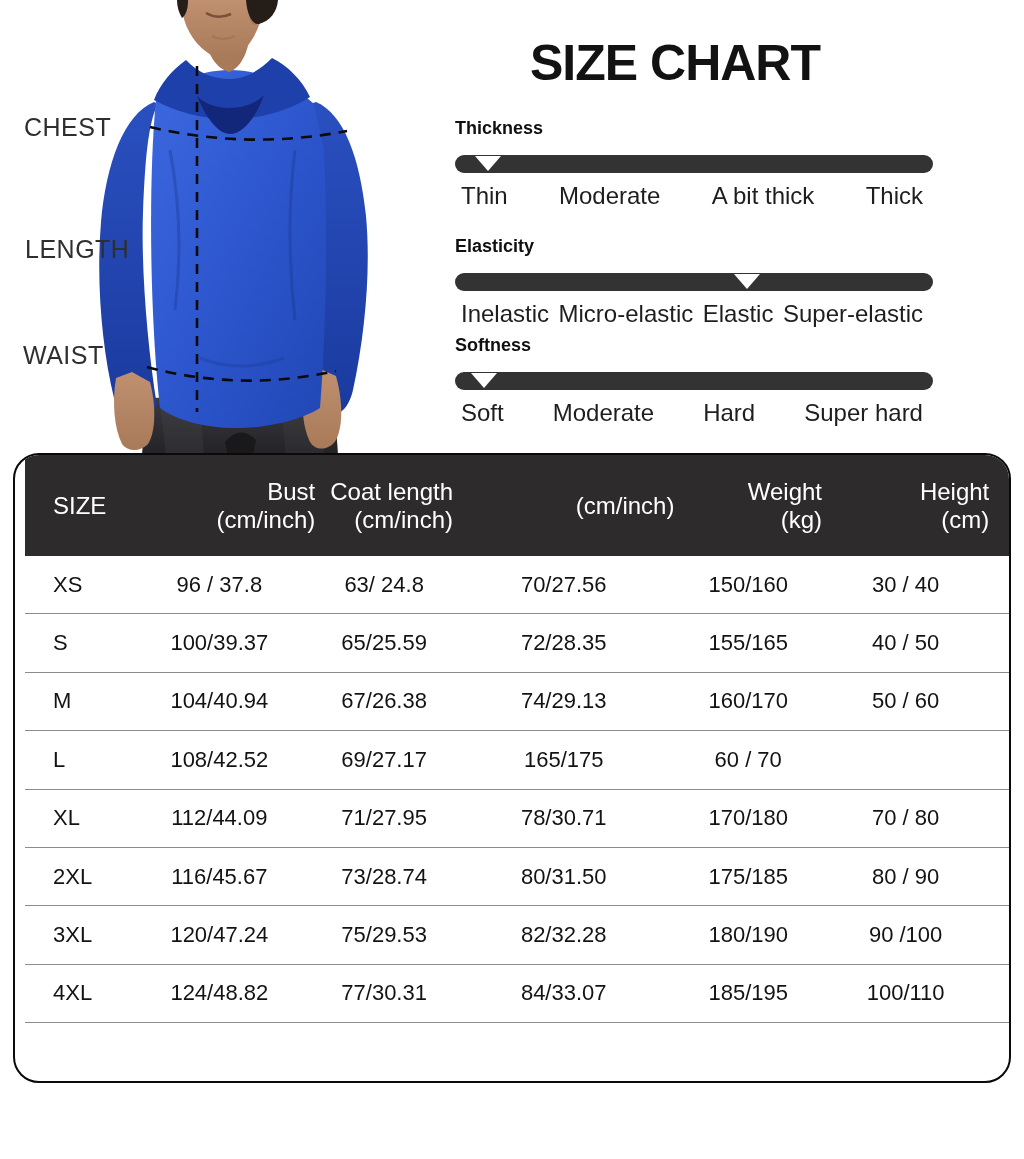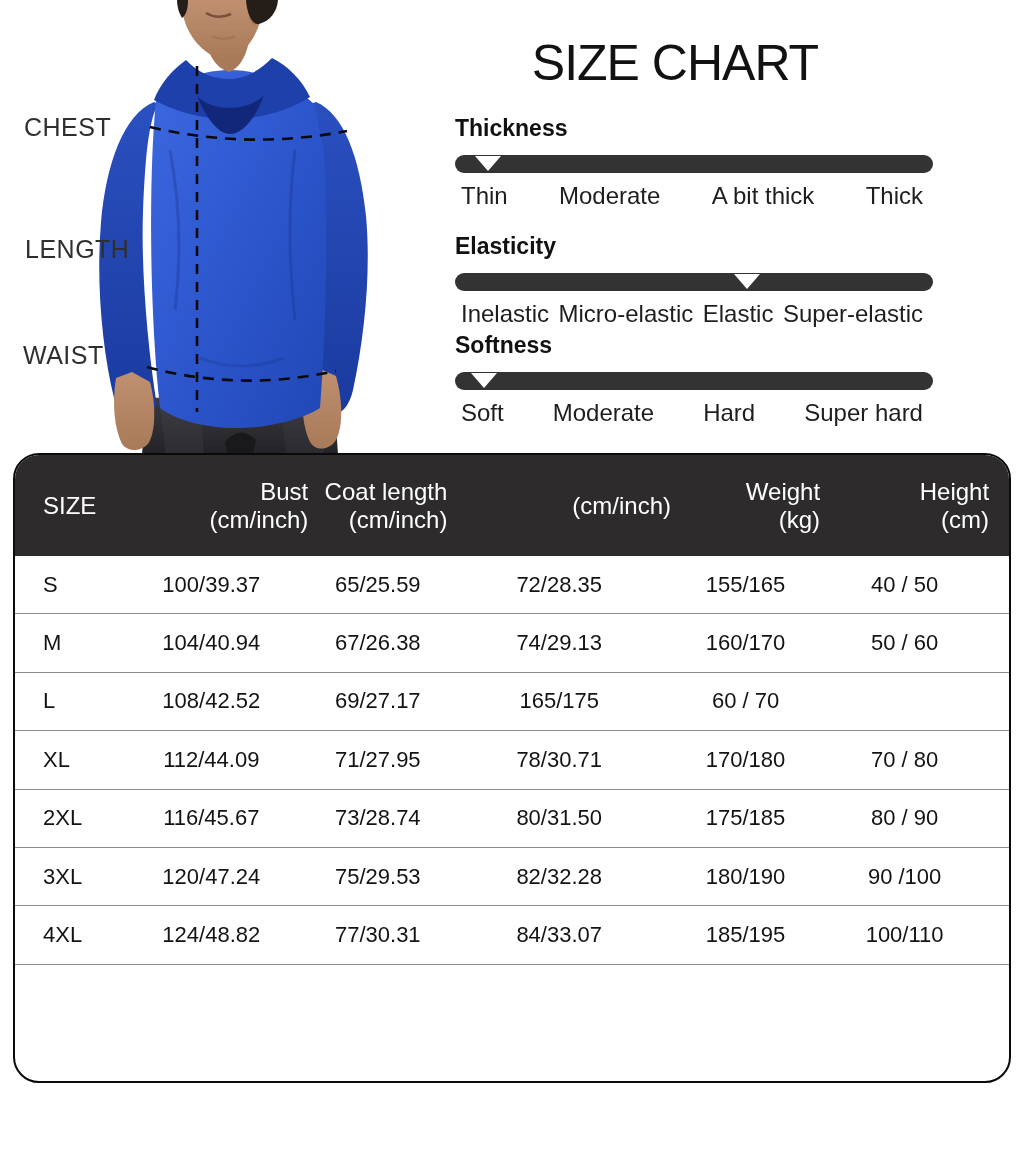--- a/index.html
+++ b/index.html
@@ -18,30 +18,30 @@
     white-space:nowrap;
   }
   .measure-chest{left:24px;top:113px;}
   .measure-length{left:25px;top:235px;}
   .measure-waist{left:23px;top:341px;}
 
   
   .title{
     position:absolute;left:436px;top:34px;width:478px;
     margin:0;text-align:center;
-    font-size:50px;font-weight:400;letter-spacing:-1px;
+    font-size:50px;font-weight:700;letter-spacing:-1px;
     color:#121212;
   }
 
   
   .attr{position:absolute;left:455px;width:478px;}
   .attr-thickness{top:114px;}
   .attr-elasticity{top:232px;}
   .attr-softness{top:331px;}
-  .attr-name{font-size:23px;line-height:28px;font-weight:700;color:#101010;}
+  .attr-name{font-size:18px;line-height:28px;font-weight:700;color:#101010;}
   .attr-bar{
     position:relative;margin-top:13px;height:18px;
     background:#333333;border-radius:9px;
   }
   .attr-marker{
     position:absolute;top:1px;width:0;height:0;
     border-left:13px solid transparent;
     border-right:13px solid transparent;
     border-top:15px solid #ffffff;
     transform:translateX(-50%);
@@ -51,21 +51,21 @@
     margin-top:9px;padding:0 10px 0 6px;
     font-size:24px;color:#1e1e1e;
   }
 
   
   .size-table{
     position:absolute;left:13px;top:453px;width:998px;height:630px;
     box-sizing:border-box;
     border:2px solid #0a0a0a;border-radius:26px;
     background:#ffffff;overflow:hidden;
-    display:flex;flex-direction:column;
+    display:flex;flex-direction:column;padding-left:10px;
   }
   .thead{
     flex:none;height:101px;
     background:#2d2b2c;color:#ffffff;
     display:grid;grid-template-columns:10% 19.5% 14% 22.5% 15% 17% 2%;
     align-items:center;
   }
   .th{text-align:right;font-size:24px;line-height:1.15;}
   .th .hline:empty{display:none;}
   .th-size{text-align:left;padding-left:28px;}
@@ -211,20 +211,28 @@
         <div class="hline">Weight</div>
         <div class="hline">(kg)</div>
       </div>
       <div class="th">
         <div class="hline">Height</div>
         <div class="hline">(cm)</div>
       </div>
     </div>
 
     <div class="trow">
+      <div class="td td-size">XS</div>
+      <div class="td">96 / 37.8</div>
+      <div class="td">63/ 24.8</div>
+      <div class="td">70/27.56</div>
+      <div class="td">150/160</div>
+      <div class="td">30 / 40</div>
+    </div>
+    <div class="trow">
       <div class="td td-size">S</div>
       <div class="td">100/39.37</div>
       <div class="td">65/25.59</div>
       <div class="td">72/28.35</div>
       <div class="td">155/165</div>
       <div class="td">40 / 50</div>
     </div>
     <div class="trow">
       <div class="td td-size">M</div>
       <div class="td">104/40.94</div>

